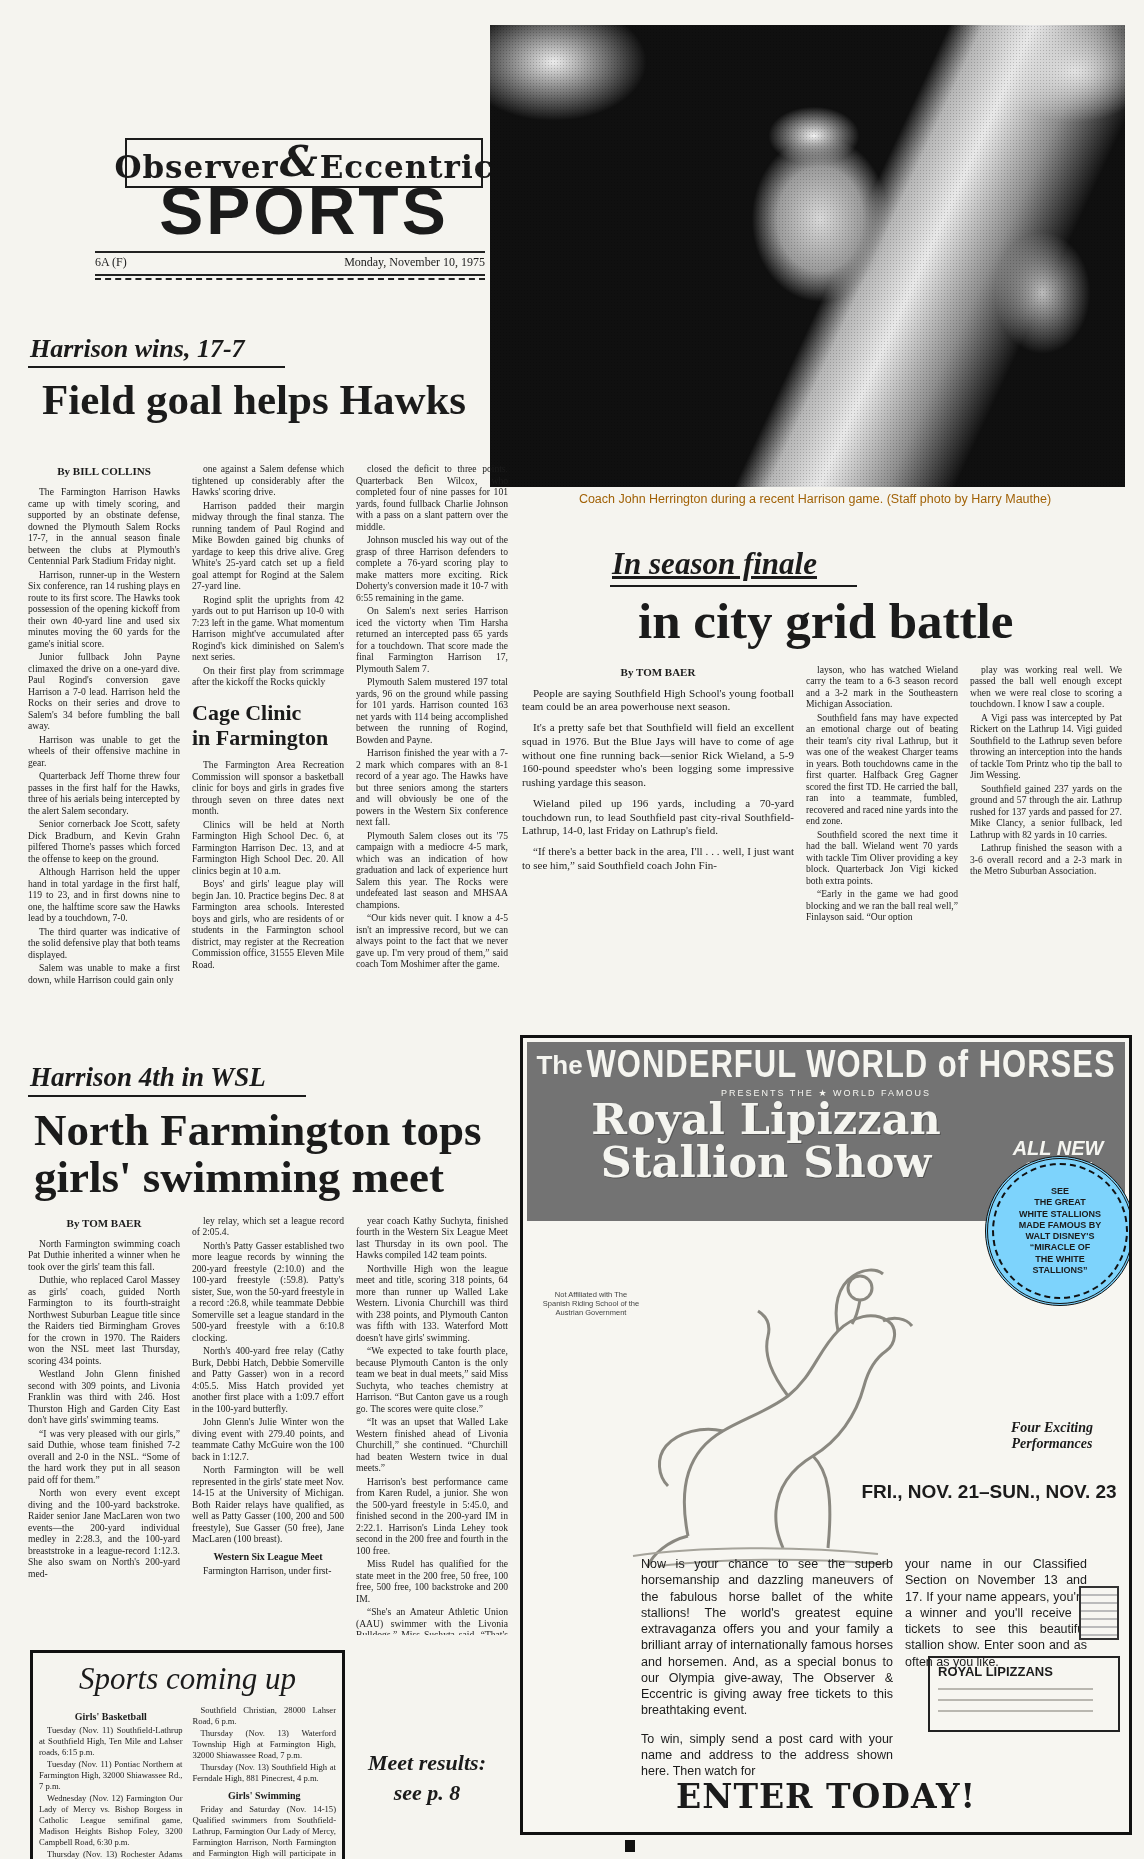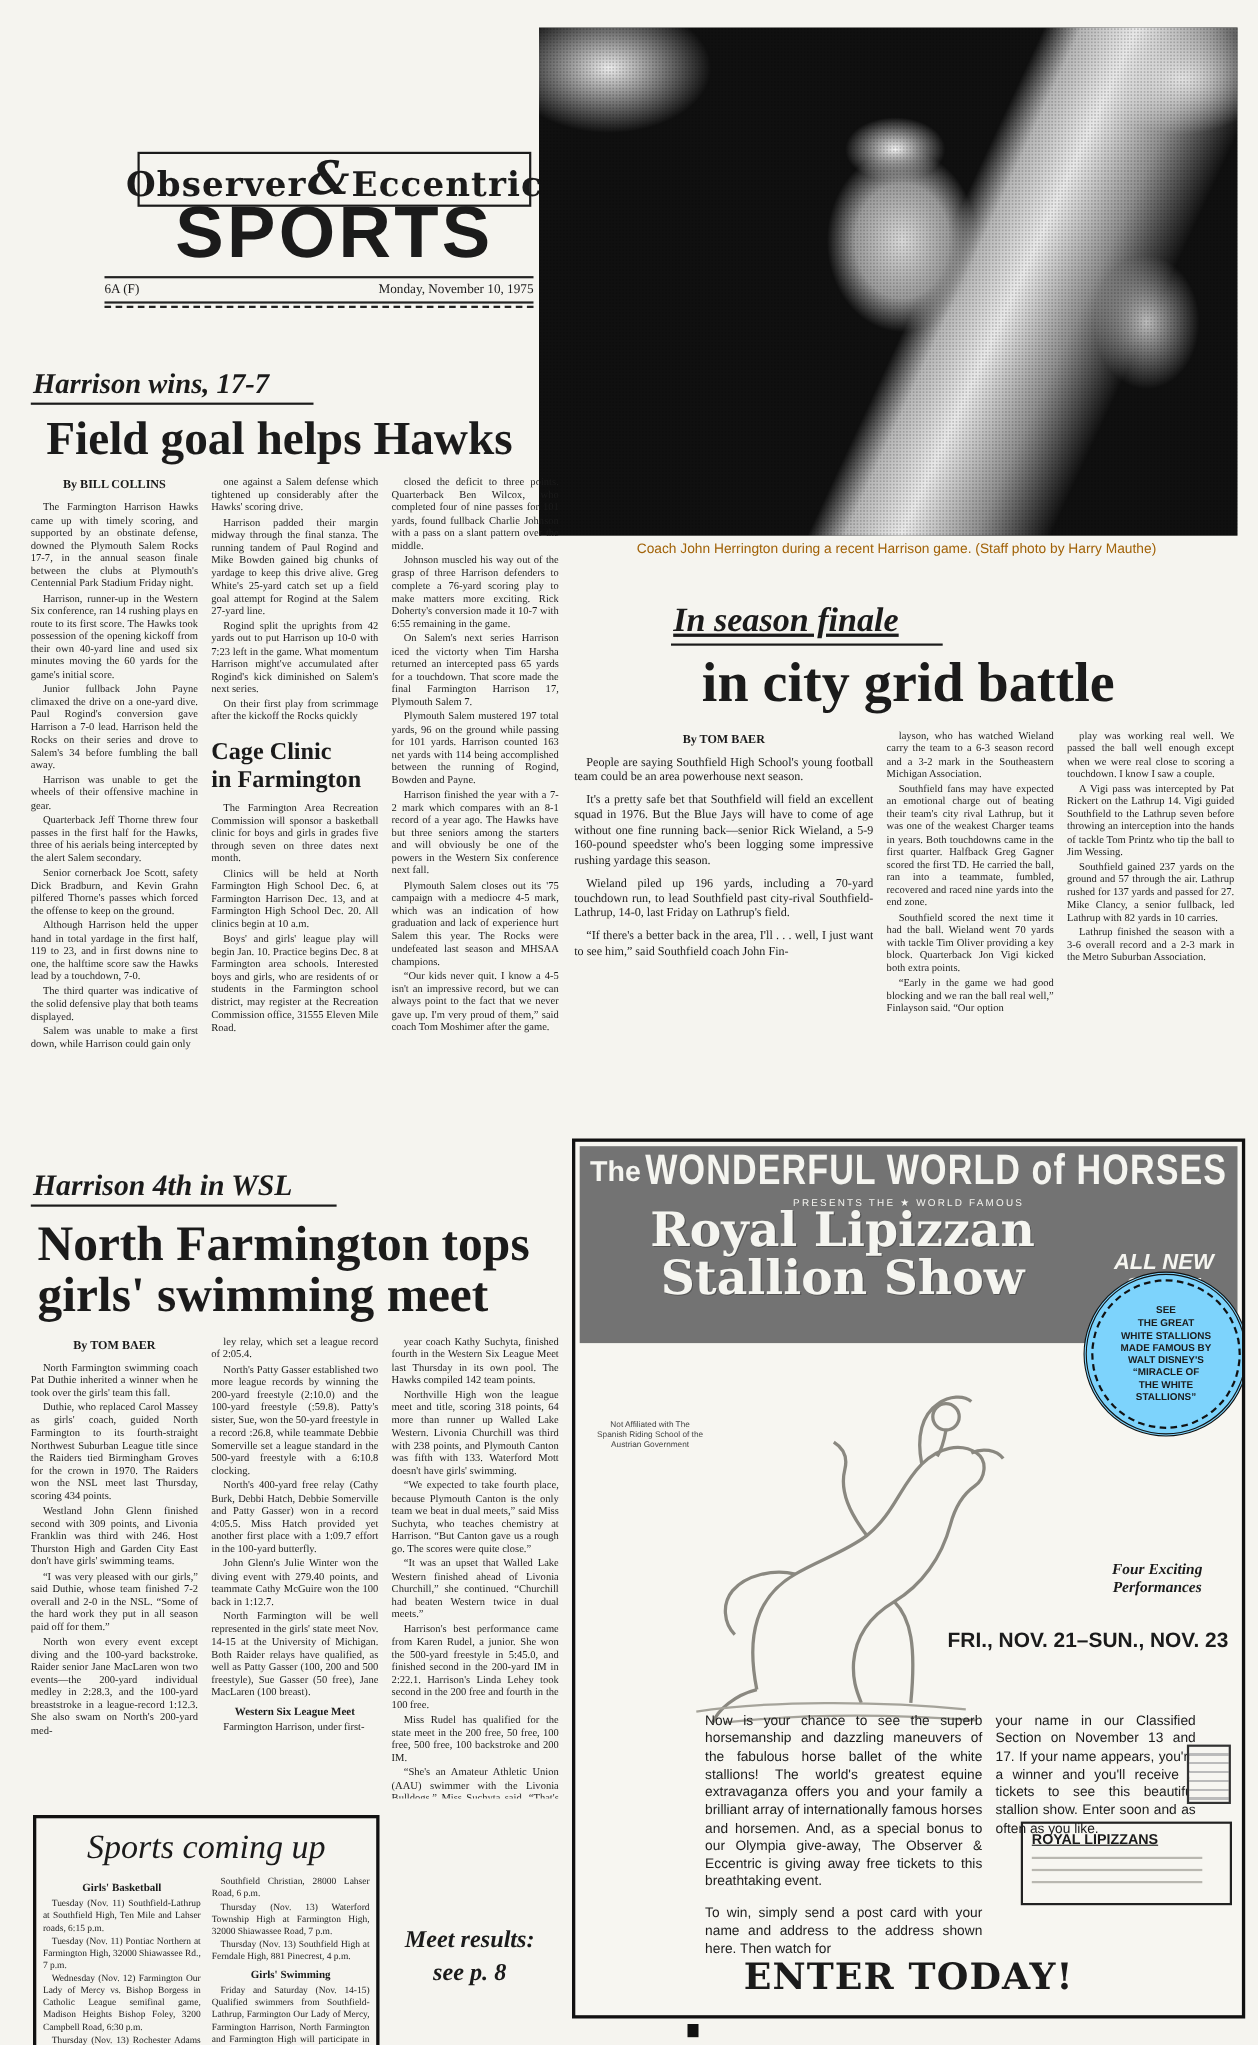--- a/index.html
+++ b/index.html
@@ -67,21 +67,21 @@
     font-size:9.6px; line-height:1.2; text-align:justify;
     text-indent:11px; margin-bottom:2px;
   }
   .widecol p { font-size:11px; line-height:1.25; margin-bottom:7px; }
   .subhead-lg { font-size:22px; font-weight:bold; line-height:1.15; margin:12px 0 9px; }
   .subhead-sm { text-align:center; font-weight:bold; font-size:10px; margin:6px 0 3px; }
   
   .story-hawks { position:absolute; left:28px; top:335px; width:482px; }
   .story-hawks .kicker { font-size:26px; }
   .story-hawks .headline { font-size:43px; padding-left:14px; margin-top:10px; }
-  .story-hawks .cols { margin-top:10px; height:548px; }
+  .story-hawks .cols { margin-top:40px; height:548px; }
   
   .story-jays { position:absolute; left:522px; top:548px; width:610px; }
   .story-jays .kicker { font-size:31px; margin-left:88px;text-decoration:underline; }
   .story-jays .headline { font-size:51px; padding-left:116px; margin-top:8px; }
   .story-jays .cols { margin-top:16px; height:300px; }
   .story-jays .widecol { width:272px; overflow:hidden; }
   
   .story-swim { position:absolute; left:28px; top:1063px; width:482px; }
   .story-swim .kicker { font-size:27px; }
   .story-swim .headline { font-size:45px; padding-left:6px; margin-top:10px; }
@@ -135,21 +135,21 @@
   .ad-left p, .ad-right p {
     font-family:"Liberation Sans", sans-serif; font-size:12.5px; line-height:1.3;
     margin-bottom:12px; text-align:justify;
   }
   .ad-right { position:absolute; left:382px; top:518px; width:182px; }
   .stamp {
     position:absolute; right:10px; top:548px; width:40px; height:54px;
     border:2px solid #333;
     background:repeating-linear-gradient(180deg, #f7f6f1 0 6px, #bbb 6px 8px);
   }
-  .lipiz-box { position:absolute; left:405px; top:618px; width:192px; height:76px; border:2px solid #222; padding:6px 8px;text-decoration:underline; }
+  .lipiz-box { position:absolute; left:405px; top:618px; width:192px; height:76px; border:2px solid #222; padding:6px 8px; }
   .lipiz-box .label { font-family:"Liberation Sans", sans-serif; font-weight:bold; font-size:13px; }
   .lipiz-box .line { height:2px; background:#b9b7b0; margin-top:9px; width:90%; }
   .enter-today {
     position:absolute; left:0; right:0; bottom:16px; text-align:center;
     font-family:"DejaVu Serif", serif; font-weight:bold; font-size:33px; letter-spacing:1px;
   }
   
   .coming-up {
     position:absolute; left:30px; top:1650px; width:315px; height:230px;
     border:3px solid #111; padding:8px 6px 0;

